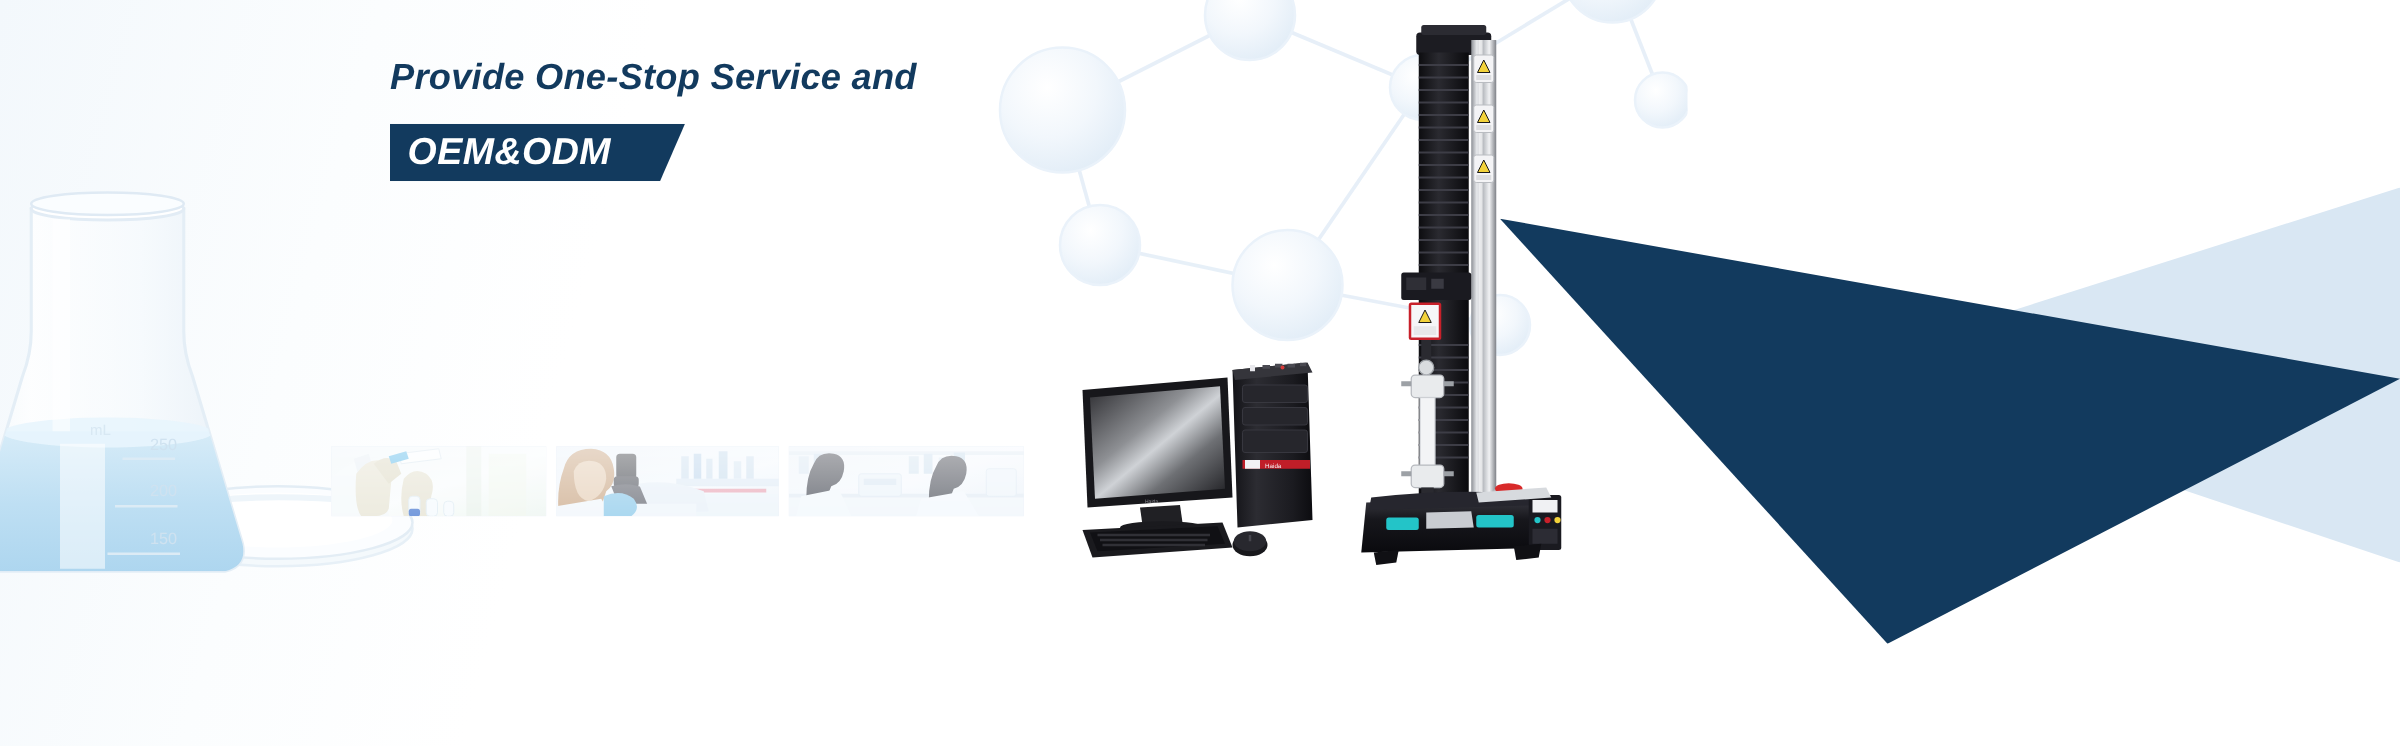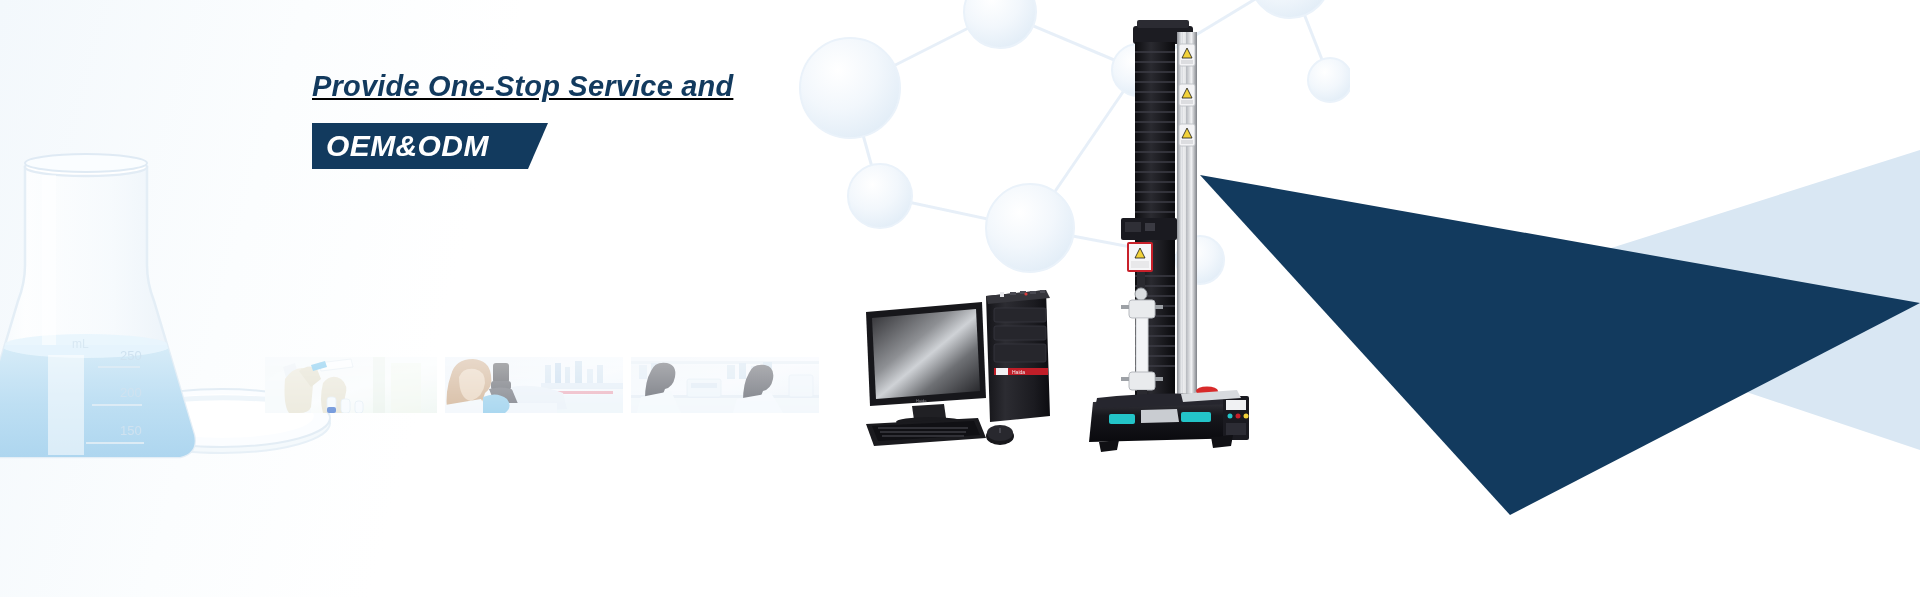--- a/index.html
+++ b/index.html
@@ -15,21 +15,21 @@
   .bg-molecule{position:absolute;left:730px;top:-40px;width:620px;height:330px;pointer-events:none;}
   .bg-gradient-left{
     position:absolute;left:0;top:0;width:520px;height:597px;
     background:linear-gradient(105deg,#f3f8fc 0%,#fbfdfe 45%,#ffffff 78%);
   }
 
   
   .flask-group{position:absolute;left:-10px;top:105px;width:420px;height:370px;}
 
   
-  .copy{position:absolute;left:312px;top:72px;width:640px;text-decoration:underline;}
+  .copy{position:absolute;left:312px;top:48px;width:640px;}
   .line1{
     font-size:29px;font-weight:bold;font-style:italic;
     color:#123a5e;letter-spacing:.2px;white-space:nowrap;line-height:1;
     margin:0 0 22px 0;
   }
   .line2{
     font-size:25px;font-style:italic;font-weight:normal;
     color:#8d9fb6;letter-spacing:.2px;white-space:nowrap;line-height:1;
     margin:0 0 16px 0;
   }

